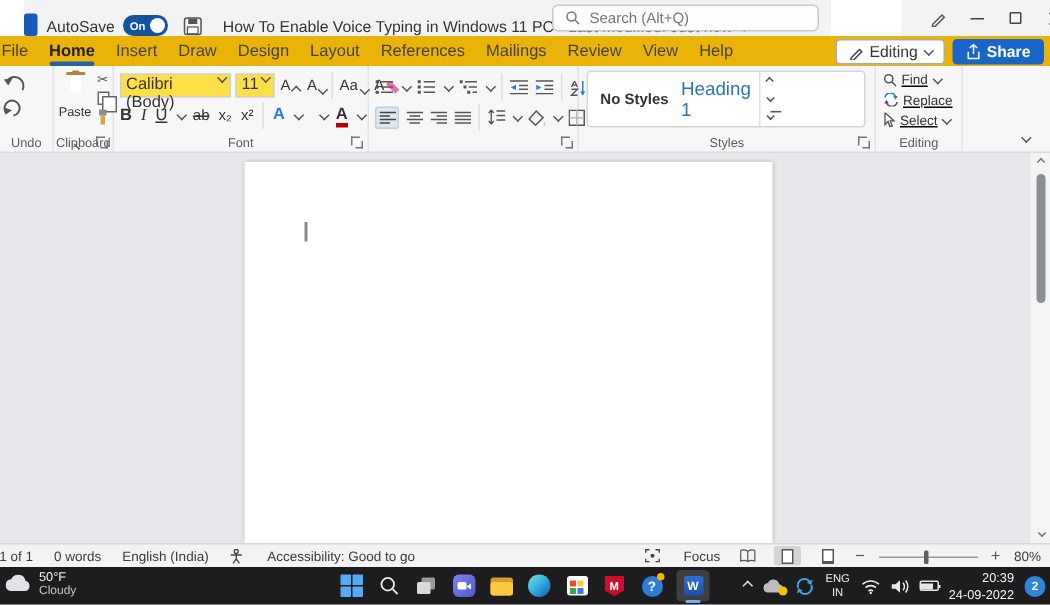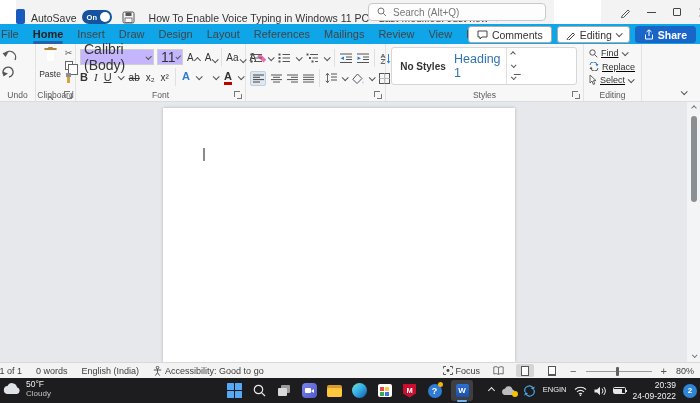--- a/index.html
+++ b/index.html
@@ -20,21 +20,21 @@
   .account-area { position:absolute; left:538px; top:0; width:47px; height:24px; background:#fff; }
   .win-btns { position:absolute; right:0; top:0; height:24px; display:flex; align-items:center; }
   .win-btn { width:26px; height:24px; display:flex; align-items:center; justify-content:center; color:#444; }
   .min-glyph { width:9px; height:1px; background:#444; }
   .restore-glyph { width:8px; height:8px; border:1px solid #444; border-radius:1px; }
   .close-glyph { position:relative; width:9px; height:9px; }
   .close-glyph:before,.close-glyph:after{content:"";position:absolute;left:4px;top:-1px;width:1px;height:11px;background:#444;}
   .close-glyph:before{transform:rotate(45deg);} .close-glyph:after{transform:rotate(-45deg);}
 
   
-  .tabrow { position:absolute; left:0; top:24px; width:700px; height:20px; background:#0ea5e9; display:flex; align-items:center; }
+  .tabrow { position:absolute; left:0; top:24px; width:700px; height:20px; background:#eab308; display:flex; align-items:center; }
   .tab { font-size:11px; color:#444; padding:3px 7px 4px; margin-left:-6px; position:relative; }
   .tab ~ .tab { margin-left:0; }
   .tab.active { font-weight:bold; color:#222; }
   .tab.active:after { content:""; position:absolute; left:7px; right:7px; bottom:0; height:2.5px; background:#2262ad; border-radius:2px; }
   .tab-actions { position:absolute; right:4px; top:2px; display:flex; gap:5px; align-items:center; }
   .chip { display:flex; align-items:center; gap:4px; font-size:10.5px; color:#333; border:1px solid #ababab; border-radius:3px; background:#fff; padding:1.5px 8px; height:17px; }
   .chip.share { background:#1a66c8; border-color:#1a66c8; color:#fff; font-weight:bold; }
 
   
   .ribbon { position:absolute; left:0; top:44px; width:700px; height:58px; background:#f7f7f7; border-bottom:1px solid #d9dde1; display:flex; }
@@ -59,21 +59,21 @@
   .clip-minis { position:absolute; right:2px; top:4px; display:flex; flex-direction:column; gap:3px; align-items:center; }
   .scissors { font-size:9px; color:#555; }
   .copyico { width:8px; height:9px; border:1px solid #666; background:#fff; position:relative; }
   .copyico:before { content:""; position:absolute; left:2px; top:2px; width:8px; height:9px; border:1px solid #666; background:#fff; }
   .painter { width:9px; height:10px; position:relative; }
   .painter:before { content:""; position:absolute; left:2px; top:0; width:5px; height:4px; background:#8a8f96; }
   .painter:after { content:""; position:absolute; left:3px; top:4px; width:3px; height:6px; background:#d8a33a; }
 
   .g-font { width:170px; }
   .frow1 { position:absolute; left:4px; top:4px; display:flex; align-items:center; gap:3px; }
-  .fsel { height:16px; border:1px solid #cfcfcf; background:#c4b5fd; display:flex; align-items:center; justify-content:space-between; padding:0 3px; font-size:14px; color:#333; }
+  .fsel { height:16px; border:1px solid #cfcfcf; background:#fde047; display:flex; align-items:flex-start; justify-content:space-between; padding:0 3px; font-size:11px; color:#333; }
   .fsel.family { width:74px; } .fsel.size { width:26px; }
   .fbtn { font-size:10px; color:#333; display:inline-flex; align-items:flex-end; gap:1px; padding:0 1px; }
   .fbtn .mini { font-size:6px; }
   .frow2 { position:absolute; left:4px; top:24px; display:flex; align-items:center; gap:6px; font-size:11px; color:#333; }
   .b { font-weight:bold; } .i { font-style:italic; font-family:"Liberation Serif",serif; } .u { text-decoration:underline; }
   .strike { text-decoration:line-through; font-size:10px; }
   .colorbtn { position:relative; padding-bottom:3px; font-weight:bold; }
   .colorbtn .bar { position:absolute; left:0; right:0; bottom:0; height:3px; }
   .hl-pen { width:9px; height:9px; background:#b9bdc4; clip-path:polygon(30% 0,100% 70%,70% 100%,0 30%); }
   .vsep { width:1px; height:18px; background:#e0e0e0; }
@@ -108,21 +108,21 @@
   .scrollbar { position:absolute; right:0; top:0; width:13px; height:260px; background:#f3f4f5; display:flex; flex-direction:column; align-items:center; }
   .sb-arrow { height:12px; display:flex; align-items:center; justify-content:center; }
   .sb-arrow .chev { border-color:#777; width:4px; height:4px; }
   .sb-thumb { width:6px; height:86px; background:#8a8f94; border-radius:3px; margin-top:2px; }
   .sb-bottom { margin-top:auto; }
 
   
   .statusbar { position:absolute; left:0; top:362px; width:700px; height:16px; background:#f3f3f3; border-top:1px solid #d8d8d8; display:flex; align-items:center; font-size:9px; color:#3c3c3c; }
   .sb-left { display:flex; align-items:center; gap:14px; margin-left:-24px; white-space:nowrap; }
   .sb-right { margin-left:auto; display:flex; align-items:center; gap:9px; margin-right:6px; }
-  .sb-item { display:flex; align-items:center; gap:3px; }
+  .sb-item { display:flex; align-items:center; gap:16px; }
   .viewbtn { width:18px; height:13px; display:flex; align-items:center; justify-content:center; border-radius:2px; }
   .viewbtn.sel { background:#d5d5d5; }
   .pageico { width:8px; height:10px; border:1px solid #555; background:#fff; }
   .pageico.web { border-bottom:2px solid #555; }
   .zoom-slider { width:66px; height:10px; position:relative; }
   .zoom-slider .track { position:absolute; left:0; right:0; top:5px; height:1px; background:#9a9a9a; }
   .zoom-slider .thumb { position:absolute; left:30px; top:1px; width:3.5px; height:9px; background:#5f5f5f; border-radius:1px; }
 
   
   .taskbar { position:absolute; left:0; top:378px; width:700px; height:25px; background:#1d1d1f; color:#fff; }
@@ -148,21 +148,21 @@
   .shield { width:13px; height:14px; background:#c8102e; clip-path:polygon(0 0,100% 0,100% 72%,50% 100%,0 72%); display:flex; align-items:center; justify-content:center; font-size:7.5px; font-weight:bold; color:#fff; }
   .help-ic { width:14px; height:14px; border-radius:50%; background:#2e7cd6; color:#fff; font-size:9px; font-weight:bold; display:flex; align-items:center; justify-content:center; }
   .help-dot { position:absolute; right:0; top:0; width:5px; height:5px; border-radius:50%; background:#f7b500; }
   .word-task { width:22px; height:21px; background:#3f3f41; border-radius:3px; display:flex; align-items:center; justify-content:center; position:relative; }
   .word-doc { width:13px; height:13px; border-radius:2px; background:linear-gradient(#2d6fd4,#1b50a8); color:#fff; font-size:8px; font-weight:bold; display:flex; align-items:center; justify-content:center; }
   .word-underline { position:absolute; left:6px; bottom:-1px; width:10px; height:2px; border-radius:1px; background:#6cb2f7; }
   .tray { position:absolute; right:3px; top:0; height:25px; display:flex; align-items:center; gap:7px; }
   .tray .chev { border-color:#e8e8e8; transform:rotate(-135deg); }
   .cloud-badge { position:relative; }
   .cloud-badge .dot { position:absolute; right:-2px; bottom:-1px; width:6px; height:6px; border-radius:50%; background:#f2c300; }
-  .langcol { display:flex; align-items:center; line-height:1.1; }
+  .langcol { display:flex; flex-direction:column; align-items:center; line-height:1.1; }
   .langcol span { font-size:7.5px; color:#f0f0f0; }
   .battery { width:13px; height:7px; border:1px solid #e6e6e6; border-radius:1.5px; position:relative; }
   .battery:before { content:""; position:absolute; left:0.5px; top:0.5px; width:8px; height:4px; background:#e6e6e6; }
   .battery:after { content:""; position:absolute; right:-2.5px; top:1.5px; width:1.5px; height:2px; background:#e6e6e6; }
   .timecol { display:flex; flex-direction:column; align-items:flex-end; line-height:1.25; }
   .timecol span { font-size:8.5px; color:#f2f2f2; }
   .badge { width:14px; height:14px; border-radius:50%; background:#2f86d6; color:#fff; font-size:8px; font-weight:bold; display:flex; align-items:center; justify-content:center; }
   svg { display:block; }
 </style>
 </head>
@@ -221,26 +221,20 @@
     <span class="tab">Draw</span>
     <span class="tab">Design</span>
     <span class="tab">Layout</span>
     <span class="tab">References</span>
     <span class="tab">Mailings</span>
     <span class="tab">Review</span>
     <span class="tab">View</span>
     <span class="tab">Help</span>
     <div class="tab-actions">
       <div class="chip">
-        <svg width="11" height="10" viewBox="0 0 11 10">
-            <path d="M1 1 h9 v6 h-5 l-2 2 v-2 h-2 Z" fill="none" stroke="#444"></path>
-          </svg>
-        <span>Comments</span>
-      </div>
-      <div class="chip">
         <svg width="10" height="10" viewBox="0 0 10 10">
             <path d="M1.5 8.5 L7 3 L8.5 4.5 L3 10 L1 10.5 Z" fill="none" stroke="#444"></path>
           </svg>
         <span>Editing</span>
         <span class="chev"></span>
       </div>
       <div class="chip share">
         <svg width="10" height="11" viewBox="0 0 10 11">
             <path d="M5 1 v6 M2.5 3 L5 0.8 L7.5 3" fill="none" stroke="#fff"></path>
             <path d="M1.5 5.5 v4.5 h7 v-4.5" fill="none" stroke="#fff"></path>

